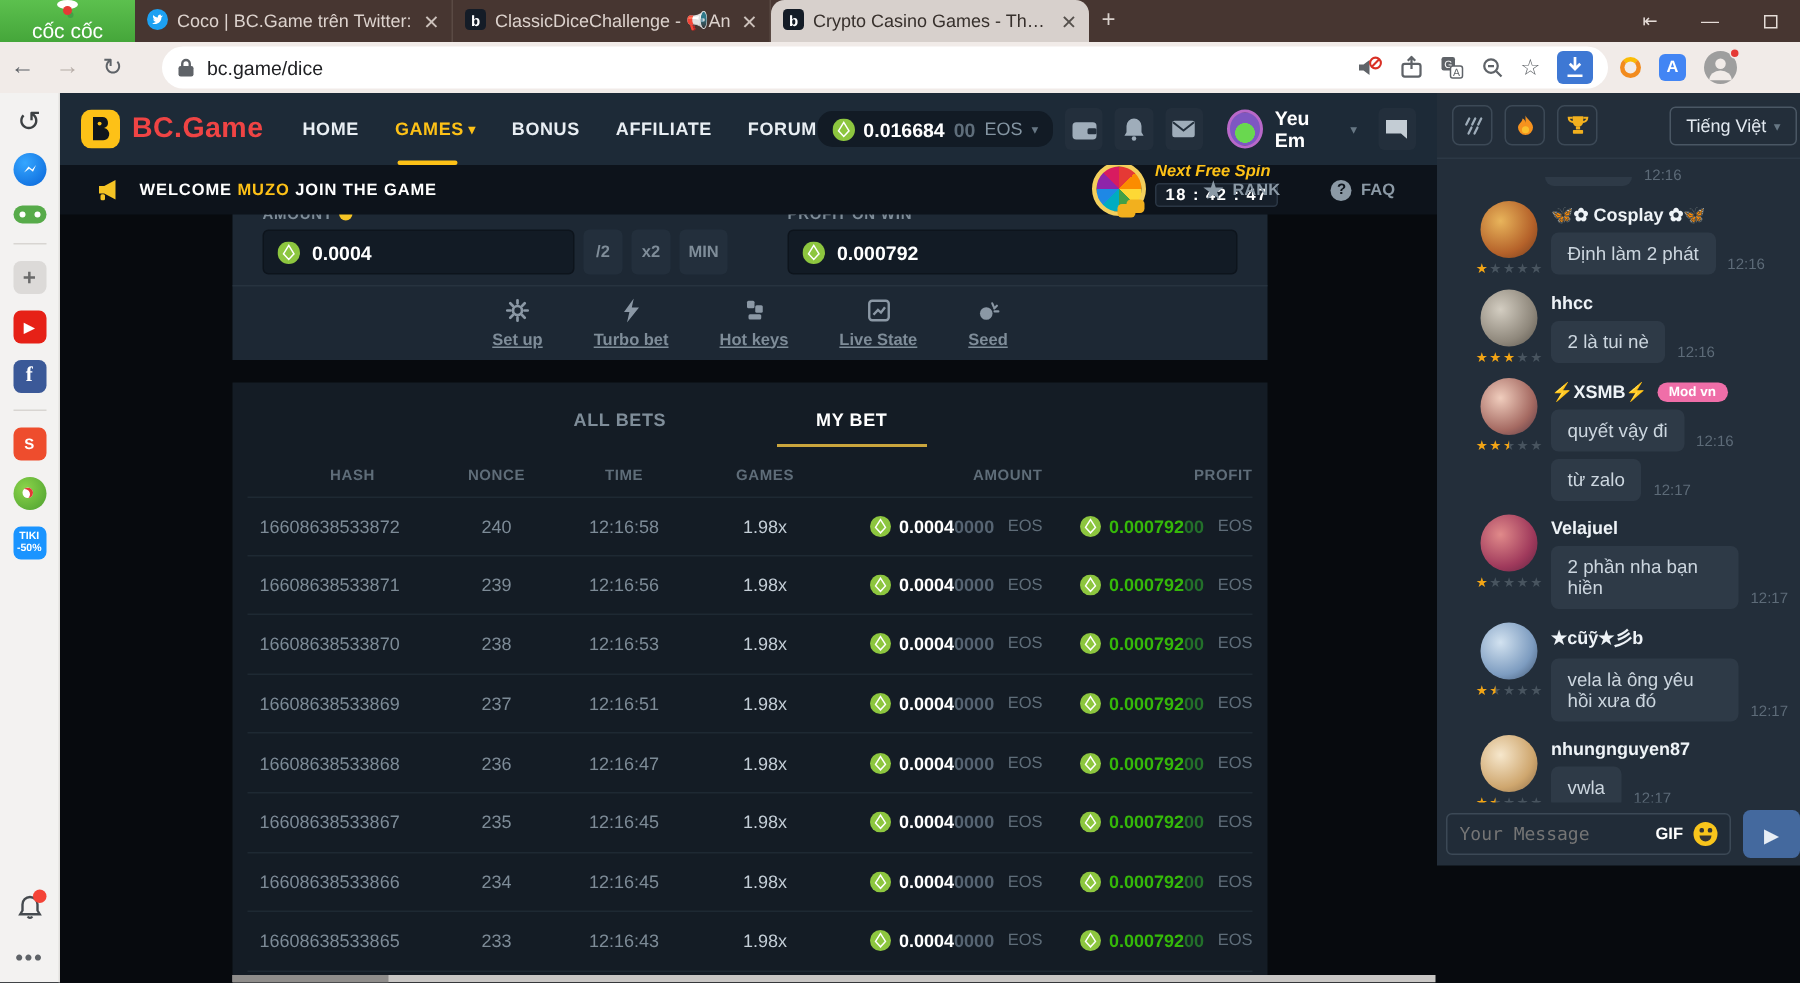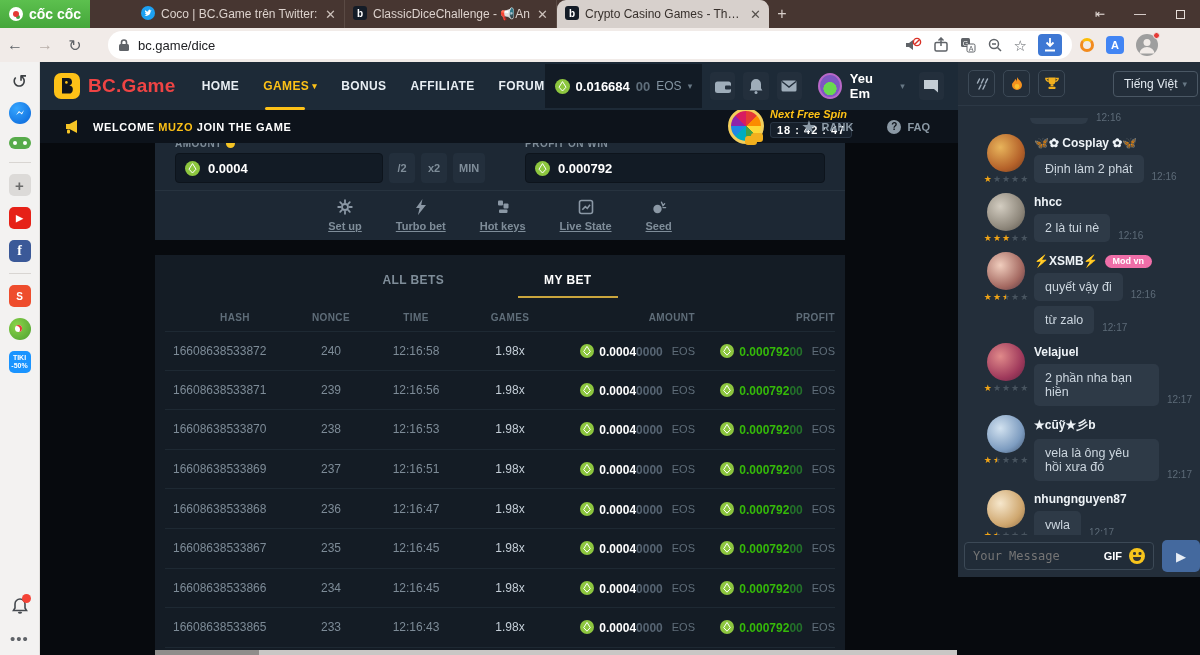--- a/index.html
+++ b/index.html
@@ -1,21 +1,21 @@
 <!DOCTYPE html>
 <html><head>
 <meta charset="utf-8">
 <style>
   * { margin:0; padding:0; box-sizing:border-box; }
   html,body { width:1200px; height:655px; overflow:hidden; font-family:"Liberation Sans",sans-serif; background:#070a0e; }
   #app { position:relative; width:1200px; height:655px; }
 
   
   .tabbar { position:absolute; left:0; top:0; width:1200px; height:28px; background:#473631; display:flex; align-items:stretch; }
-  .brand { width:90px; background:linear-gradient(180deg,#5cc04e,#45a63a); color:#fff; font-weight:bold; font-size:14px; display:flex; align-items:center; justify-content:center; gap:6px; }
+  .brand { width:90px; background:linear-gradient(180deg,#5cc04e,#45a63a); color:#fff; font-weight:normal; font-size:14px; display:flex; align-items:center; justify-content:center; gap:6px;flex-direction:column; }
   .brand-logo { width:14px; height:14px; border:2px solid #fff; border-radius:50%; position:relative; background:#fff; }
   .brand-logo::before { content:""; position:absolute; left:2px; top:2px; width:6px; height:6px; border-radius:50%; background:#e53935; box-shadow:2px 3px 0 -1px #43a047; }
   .btab { display:flex; align-items:center; gap:6px; width:212px; padding:0 8px; font-size:12px; color:#ddd3ce; border-right:1px solid #5a4a44; overflow:hidden; }
   .btab .ttl { flex:1; white-space:nowrap; overflow:hidden; text-overflow:ellipsis; }
   .btab .tclose { font-size:13px; color:#cdc2bc; cursor:pointer; flex:none; }
   .btab.active { background:#d7d0cc; color:#37302c; border-radius:9px 9px 0 0; border-right:none; }
   .btab.active .tclose { color:#55504c; }
   .newtab { width:26px; display:flex; align-items:center; justify-content:center; color:#d8cfca; font-size:16px; }
   .winctl { margin-left:auto; display:flex; align-items:center; gap:0; }
   .winctl span { width:40px; height:28px; display:flex; align-items:center; justify-content:center; color:#e6ddd8; font-size:12px; }
@@ -56,21 +56,21 @@
   .site { position:absolute; left:40px; top:62px; width:918px; height:593px; background:#070a0e; overflow:hidden; }
   .site-header { position:absolute; left:0; top:0; width:918px; height:48px; background:#1d2a37; display:flex; align-items:center; padding:0 14px; z-index:3; }
   .logo { display:flex; align-items:center; gap:8px; margin-right:26px; }
   .logo-name { color:#ef4444; font-weight:bold; font-size:19px; letter-spacing:.3px; }
   .mainnav { display:flex; gap:24px; align-items:center; }
   .nav-item { font-size:12px; font-weight:bold; color:#e8eef3; letter-spacing:.4px; position:relative; display:flex; align-items:center; gap:3px; }
   .nav-item.active { color:#fdc117; }
   .nav-item.active::after { content:""; position:absolute; left:2px; right:12px; bottom:-17px; height:3px; border-radius:2px; background:#fdc117; }
   .nav-item .caret { font-size:9px; }
   .hdr-right { margin-left:auto; display:flex; align-items:center; gap:8px; }
-  .balance { height:44px; background:#121b25; border-radius:0; display:flex; align-items:center; gap:6px; padding:0 10px; }
+  .balance { height:24px; background:#121b25; border-radius:10px; display:flex; align-items:center; gap:6px; padding:0 10px; }
   .bal-num { color:#fff; font-weight:bold; font-size:13px; }
   .bal-dim { color:#5f6e7b; font-weight:bold; font-size:13px; }
   .bal-cur { color:#8495a2; font-size:12px; }
   .caret-g { color:#677784; font-size:9px; }
   .hbtn-sq { width:28px; height:28px; background:#232f3c; border-radius:4px; display:flex; align-items:center; justify-content:center; }
   .uavatar { width:26px; height:26px; border-radius:50%; border:2px solid #b868c8; background:radial-gradient(circle at 50% 62%,#69d84f 0 38%,#7e57c2 40%); margin-left:8px; }
   .uname-h { color:#fff; font-weight:bold; font-size:13px; }
 
   .banner { position:absolute; left:0; top:48px; width:918px; height:33px; background:#0d131b; display:flex; align-items:center; padding:0 24px; z-index:2; }
   .wtxt { font-size:11px; font-weight:bold; color:#fff; letter-spacing:.6px; margin-left:10px; }
@@ -160,21 +160,21 @@
 </head>
 <body>
 
 <div id="app">
 
   <div class="tabbar">
     <div class="brand">
       <span class="brand-logo"></span>
       <span>cốc cốc</span>
     </div>
-    <div id="tabs-host" style="display:flex;padding-left:43px;">
+    <div id="tabs-host" style="display:flex;">
   <div class="btab">
     <span class="fav"><svg width="14" height="14">
               <circle cx="7" cy="7" r="7" fill="#1da1f2"></circle>
               <path d="M3.4 9.6c3 1.2 6.2-.8 6.2-4l1.1-1.2-1.3.2-.4-1c-1 0-2 .8-1.8 2-1.2 0-2.3-.6-3-1.6-.5 1.2-.1 2.4 1 3.1l-1.1-.2c.2.9.9 1.6 1.8 1.8z" fill="#fff"></path>
             </svg></span>
     <span class="ttl">Coco | BC.Game trên Twitter:</span>
     <span class="tclose">✕</span>
   </div>
 
   <div class="btab">

